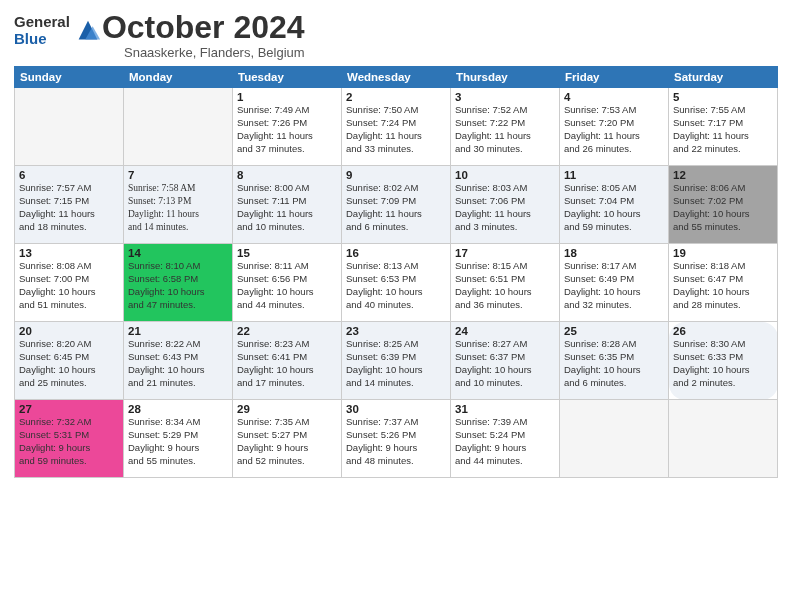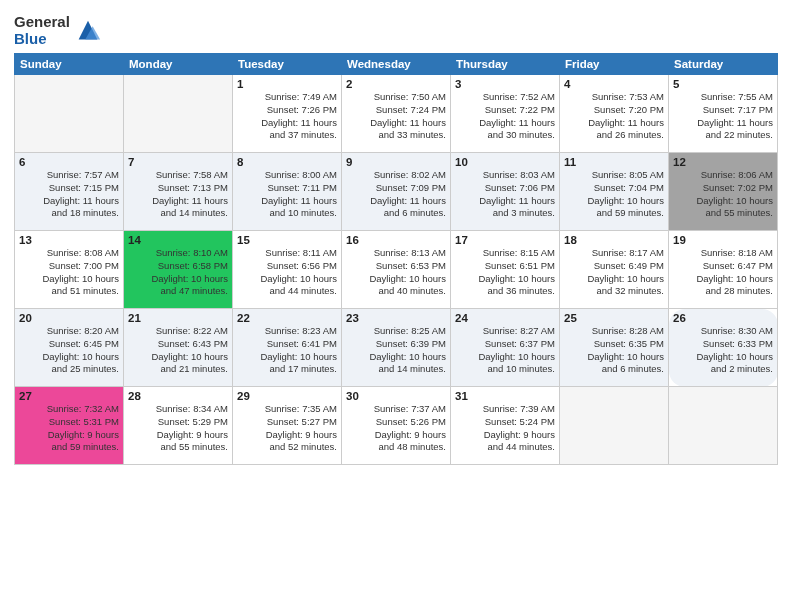--- a/index.html
+++ b/index.html
@@ -89,41 +89,44 @@
       font-weight: bold;
       font-size: 11.5px;
       color: #222;
       display: block;
       margin-bottom: 1px;
     }
     .day-info {
       font-size: 9.5px;
       color: #333;
       line-height: 1.35;
-      text-align: right;
     }
     tr:nth-child(even) td:not(.empty) {
       background: #fff;
     }
   </style>
 </head>
 <body>
 
 <div class="page">
   <div class="header">
     <div class="logo">
       <div class="logo-text">
         <span class="logo-general">General</span>
         <span class="logo-blue">Blue</span>
       </div>
       <svg class="logo-icon" viewBox="0 0 30 30">
         <polygon points="5,24 15,4 25,24" fill="#1a5fa8"></polygon>
         <polygon points="12,24 20,10 28,24" fill="#4a90d9" opacity="0.7"></polygon>
       </svg>
     </div>
+    <div class="title-area">
+      <div class="month-title">October 2024</div>
+      <div class="subtitle">Snaaskerke, Flanders, Belgium</div>
+    </div>
   </div>
 
   <table>
     <thead>
       <tr>
       <th>Sunday</th>
           <th>Monday</th>
           <th>Tuesday</th>
           <th>Wednesday</th>
           <th>Thursday</th>
@@ -174,21 +177,21 @@
         <tr>
           <td style="background: rgb(238, 242, 247);">
             <span class="day-num">6</span>
             <div class="day-info" style="white-space: pre-wrap;">Sunrise: 7:57 AM
 Sunset: 7:15 PM
 Daylight: 11 hours
 and 18 minutes.</div>
           </td>
           <td style="background: rgb(238, 242, 247);">
             <span class="day-num">7</span>
-            <div class="day-info" style="white-space: pre-wrap;">Sunrise: 7:58 AM
+            <div class="day-info" style="white-space: pre-wrap; font-family: Liberation Serif, serif;">Sunrise: 7:58 AM
 Sunset: 7:13 PM
 Daylight: 11 hours
 and 14 minutes.</div>
           </td>
           <td style="background: rgb(238, 242, 247);">
             <span class="day-num">8</span>
             <div class="day-info" style="white-space: pre-wrap;">Sunrise: 8:00 AM
 Sunset: 7:11 PM
 Daylight: 11 hours
 and 10 minutes.</div>

